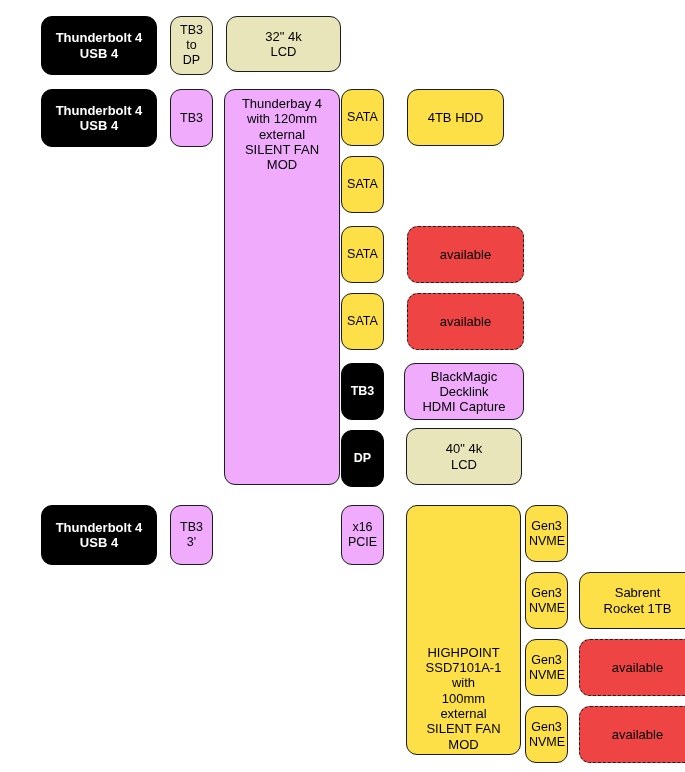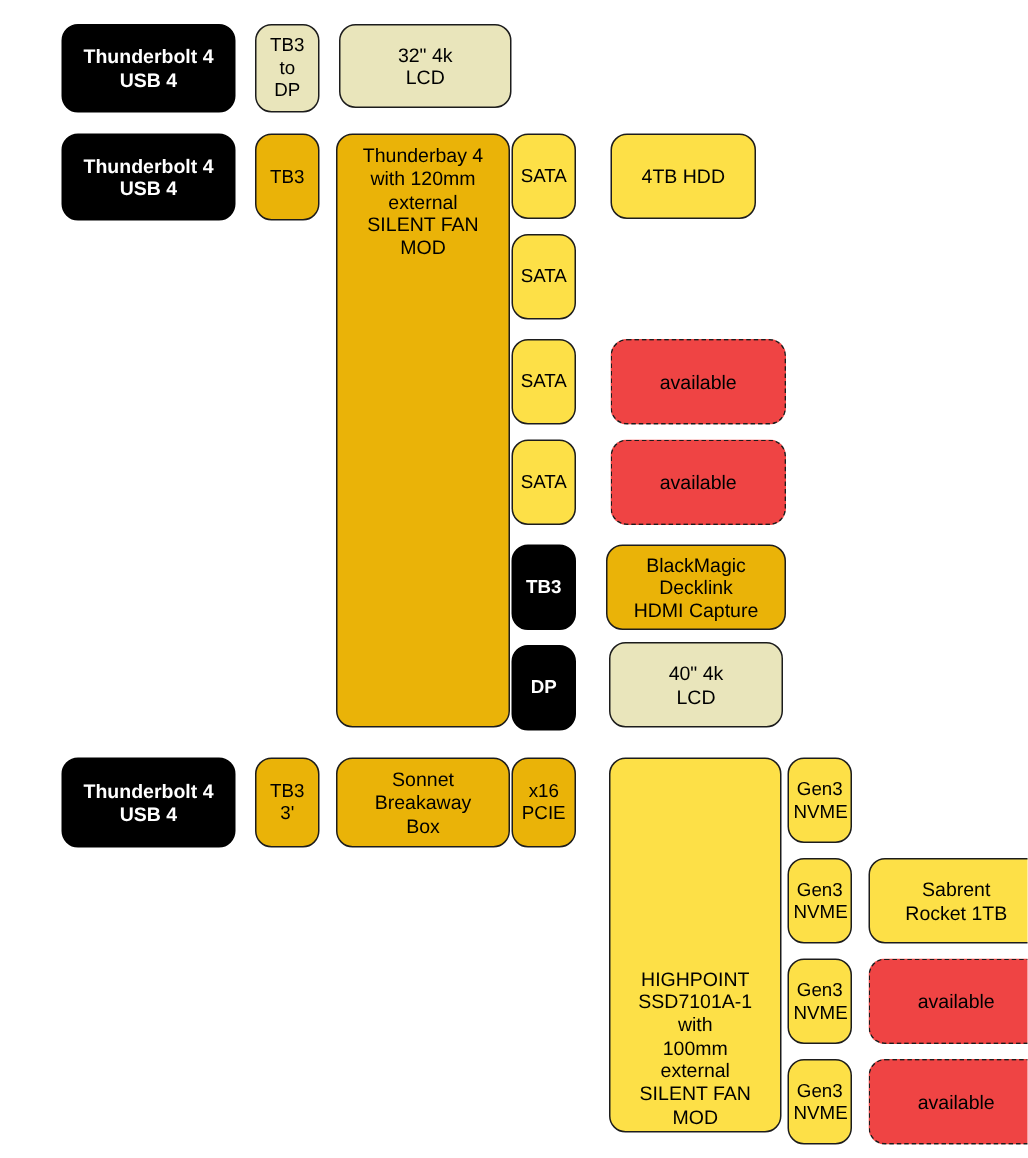--- a/index.html
+++ b/index.html
@@ -24,21 +24,21 @@
     white-space:pre-line;
     overflow:hidden;
     margin-left:24px;
   }
   .node .lbl{display:block;width:100%;}
 
   
   .fill-black{background:#000000;color:#ffffff;border-color:#000000;font-weight:bold;}
   .fill-yellow{background:#e9e5bb;}
   .fill-green{background:#fde047;}
-  .fill-blue{background:#eab308;}
+  .fill-blue{background:#f0abfc;}
   .fill-none{background:#ef4444;border-style:dashed;border-width:1.7px;border-color:#1c1c1c;}
   .tiny{font-size:12.5px;}
 </style>
 </head>
 <body>
 
 <div id="canvas">
     <div class="node fill-black" style="left: 17px; top: 16px; width: 116px; height: 59px;"><span class="lbl">Thunderbolt 4
 USB 4</span></div>
     <div class="node fill-yellow tiny" style="left: 146px; top: 16px; width: 43px; height: 59px;"><span class="lbl">TB3
@@ -65,23 +65,20 @@
     <div class="node fill-none" style="left: 383px; top: 293px; width: 117px; height: 57px;"><span class="lbl">available</span></div>
     <div class="node fill-blue" style="left: 380px; top: 363px; width: 120px; height: 57px;"><span class="lbl">BlackMagic
 Decklink
 HDMI Capture</span></div>
     <div class="node fill-yellow" style="left: 382px; top: 428px; width: 116px; height: 57px;"><span class="lbl">40" 4k
 LCD</span></div>
     <div class="node fill-black" style="left: 17px; top: 505px; width: 116px; height: 60px;"><span class="lbl">Thunderbolt 4
 USB 4</span></div>
     <div class="node fill-blue tiny" style="left: 146px; top: 505px; width: 43px; height: 60px;"><span class="lbl">TB3
 3'</span></div>
-    <div class="node fill-blue" style="left: 200px; top: 505px; width: 116px; height: 60px;"><span class="lbl">Sonnet
-Breakaway
-Box</span></div>
     <div class="node fill-blue tiny" style="left: 317px; top: 505px; width: 43px; height: 60px;"><span class="lbl">x16
 PCIE</span></div>
     <div class="node fill-green" style="left: 382px; top: 505px; width: 115px; height: 250px; align-items: flex-end; padding-top: 6px;"><span class="lbl">HIGHPOINT
 SSD7101A-1
 with
 100mm
 external
 SILENT FAN
 MOD</span></div>
     <div class="node fill-green tiny" style="left: 501px; top: 505px; width: 43px; height: 57px;"><span class="lbl">Gen3

